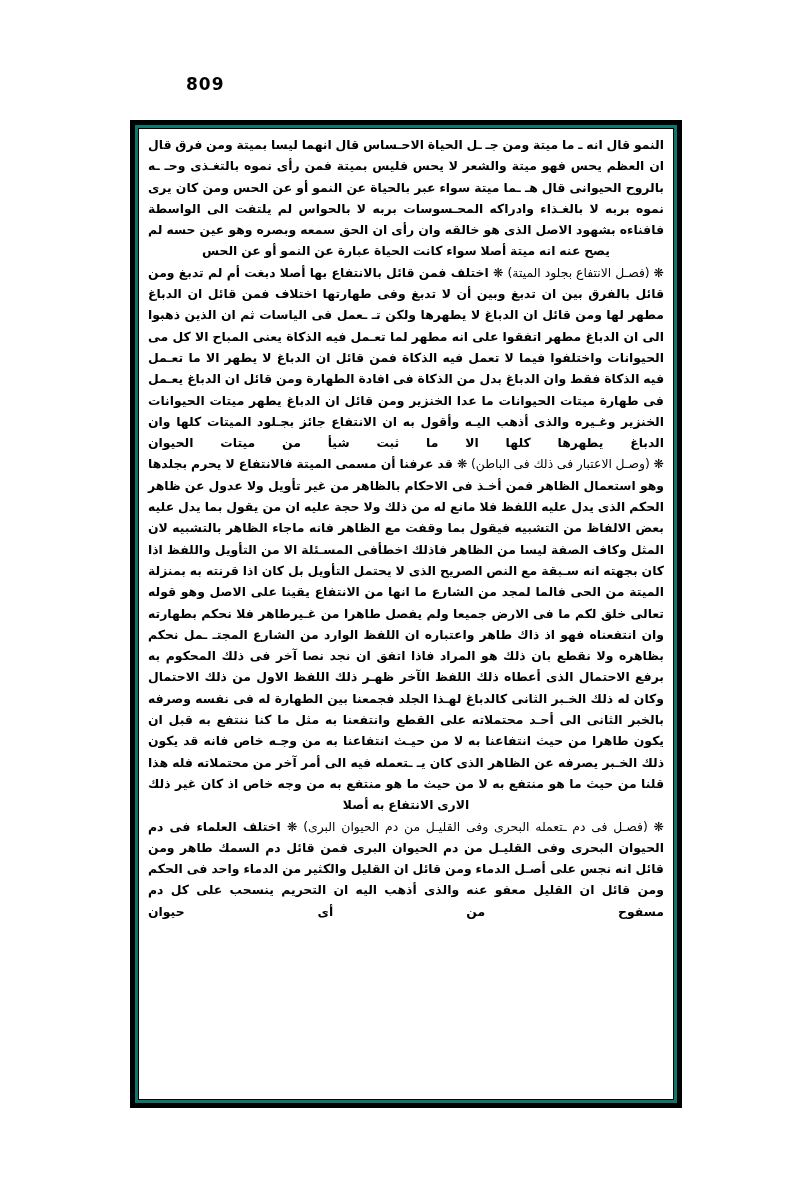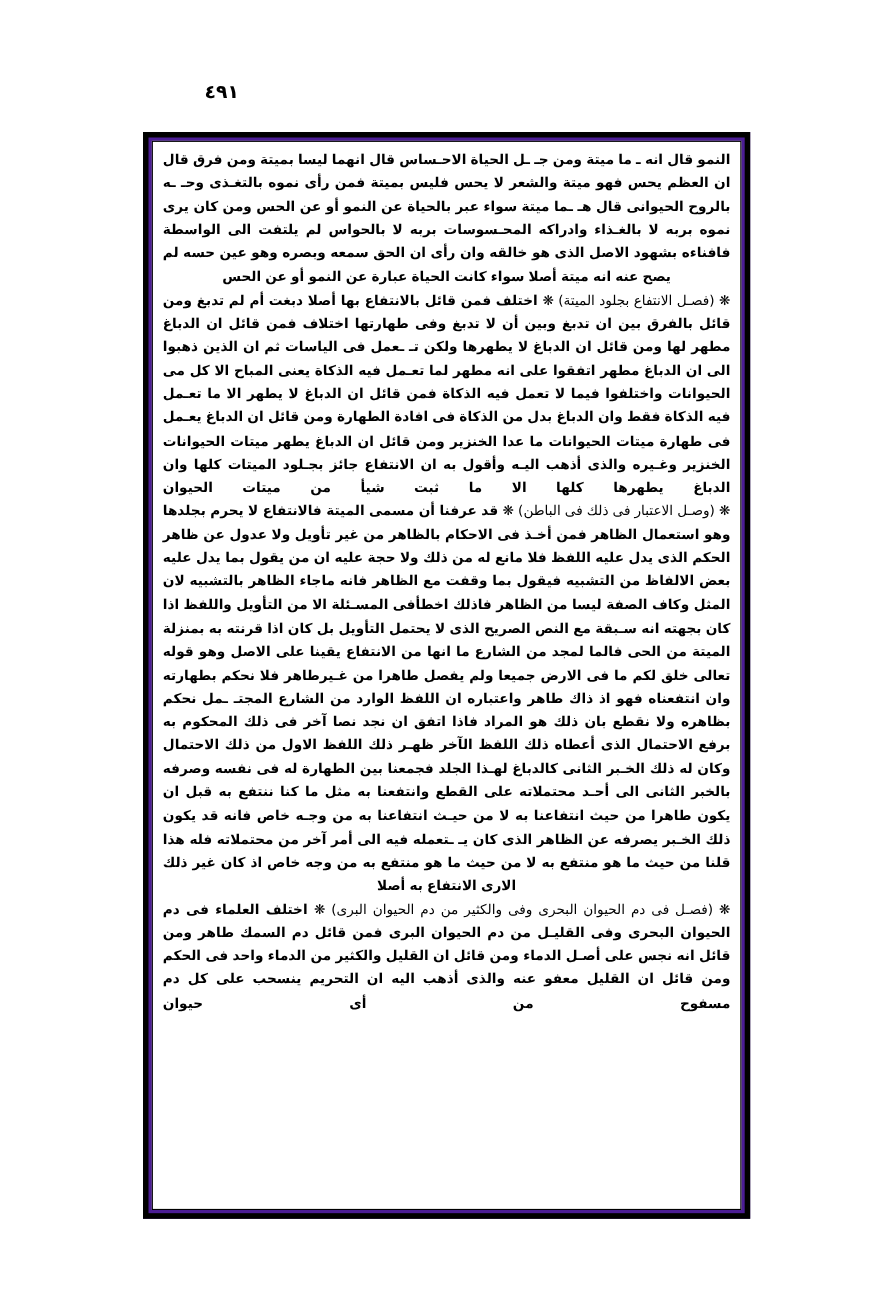--- a/index.html
+++ b/index.html
@@ -24,21 +24,21 @@
     letter-spacing:1px;
     font-family:"DejaVu Sans",sans-serif;
   }
   
   .frame-outer{
     position:absolute;
     left:130px;top:120px;
     width:552px;height:988px;
     border:5px solid #000;
     box-sizing:border-box;
-    background:#4c1d95;
+    background:#0f766e;
   }
   .frame-inner{
     position:absolute;
     inset:3px;
     border:1.5px solid #000;
     box-sizing:border-box;
     background:#fff;
     overflow:hidden;
   }
   .textblock{
@@ -77,31 +77,31 @@
     left:-2px;right:-2px;bottom:-3px;height:3px;
     background:#000;
     opacity:.55;
   }
 </style>
 </head>
 <body>
 
 <div id="page">
 
-  <div class="folio">٤٩١</div>
+  <div class="folio">809</div>
 
   <div class="frame-outer">
     <div class="frame-inner">
       <div class="textblock">
 
         <p class="para last-center"><span>النمو قال انه ـ ما ميتة ومن جـ ـل الحياة الاحـساس قال انهما ليسا بميتة ومن فرق قال ان العظم يحس فهو ميتة والشعر لا يحس فليس بميتة فمن رأى نموه بالتغـذى وحـ ـه بالروح الحيوانى قال هـ ـما ميتة سواء عبر بالحياة عن النمو أو عن الحس ومن كان يرى نموه بربه لا بالغـذاء وادراكه المحـسوسات بربه لا بالحواس لم يلتفت الى الواسطة فافناءه بشهود الاصل الذى هو خالقه وان رأى ان الحق سمعه وبصره وهو عين حسه لم يصح عنه انه ميتة أصلا سواء كانت الحياة عبارة عن النمو أو عن الحس</span></p>
 
         <p class="para"><span class="heading">❋ (فصـل الانتفاع بجلود الميتة) ❋</span> <span>اختلف فمن قائل بالانتفاع بها أصلا دبغت أم لم تدبغ ومن قائل بالفرق بين ان تدبغ وبين أن لا تدبغ وفى طهارتها اختلاف فمن قائل ان الدباغ مطهر لها ومن قائل ان الدباغ لا يطهرها ولكن تـ ـعمل فى الياسات ثم ان الذين ذهبوا الى ان الدباغ مطهر اتفقوا على انه مطهر لما تعـمل فيه الذكاة يعنى المباح الا كل مى الحيوانات واختلفوا فيما لا تعمل فيه الذكاة فمن قائل ان الدباغ لا يطهر الا ما تعـمل فيه الذكاة فقط وان الدباغ بدل من الذكاة فى افادة الطهارة ومن قائل ان الدباغ يعـمل فى طهارة ميتات الحيوانات ما عدا الخنزير ومن قائل ان الدباغ يطهر ميتات الحيوانات الخنزير وغـيره والذى أذهب اليـه وأقول به ان الانتفاع جائز بجـلود الميتات كلها وان الدباغ يطهرها كلها الا ما ثبت شيأ من ميتات الحيوان</span></p>
 
         <p class="para last-center"><span class="heading">❋ (وصـل الاعتبار فى ذلك فى الباطن) ❋</span> <span>قد عرفنا أن مسمى الميتة فالانتفاع لا يحرم بجلدها وهو استعمال الظاهر فمن أخـذ فى الاحكام بالظاهر من غير تأويل ولا عدول عن ظاهر الحكم الذى يدل عليه اللفظ فلا مانع له من ذلك ولا حجة عليه ان من يقول بما يدل عليه بعض الالفاظ من التشبيه فيقول بما وقفت مع الظاهر فانه ماجاء الظاهر بالتشبيه لان المثل وكاف الصفة ليسا من الظاهر فاذلك اخطأفى المسـئلة الا من التأويل واللفظ اذا كان بجهته انه سـبقة مع النص الصريح الذى لا يحتمل التأويل بل كان اذا قرنته به بمنزلة الميتة من الحى فالما لمجد من الشارع ما انها من الانتفاع يقينا على الاصل وهو قوله تعالى خلق لكم ما فى الارض جميعا ولم يفصل طاهرا من غـيرطاهر فلا نحكم بطهارته وان انتفعناه فهو اذ ذاك طاهر واعتباره ان اللفظ الوارد من الشارع المجتـ ـمل نحكم بظاهره ولا نقطع بان ذلك هو المراد فاذا اتفق ان نجد نصا آخر فى ذلك المحكوم به برفع الاحتمال الذى أعطاه ذلك اللفظ الآخر ظهـر ذلك اللفظ الاول من ذلك الاحتمال وكان له ذلك الخـبر الثانى كالدباغ لهـذا الجلد فجمعنا بين الطهارة له فى نفسه وصرفه بالخبر الثانى الى أحـد محتملاته على القطع وانتفعنا به مثل ما كنا ننتفع به قبل ان يكون طاهرا من حيث انتفاعنا به لا من حيـث انتفاعنا به من وجـه خاص فانه قد يكون ذلك الخـبر يصرفه عن الظاهر الذى كان يـ ـتعمله فيه الى أمر آخر من محتملاته فله هذا قلنا من حيث ما هو منتفع به لا من حيث ما هو منتفع به من وجه خاص اذ كان غير ذلك الارى الانتفاع به أصلا</span></p>
 
-        <p class="para"><span class="heading">❋ (فصـل فى دم الحيوان البحرى وفى والكثير من دم الحيوان البرى) ❋</span> <span>اختلف العلماء فى دم الحيوان البحرى وفى القليـل من دم الحيوان البرى فمن قائل دم السمك طاهر ومن قائل انه نجس على أصـل الدماء ومن قائل ان القليل والكثير من الدماء واحد فى الحكم ومن قائل ان القليل معفو عنه والذى أذهب اليه ان التحريم ينسحب على كل دم مسفوح من أى حيوان</span></p>
+        <p class="para"><span class="heading">❋ (فصـل فى دم ـتعمله البحرى وفى القليـل من دم الحيوان البرى) ❋</span> <span>اختلف العلماء فى دم الحيوان البحرى وفى القليـل من دم الحيوان البرى فمن قائل دم السمك طاهر ومن قائل انه نجس على أصـل الدماء ومن قائل ان القليل والكثير من الدماء واحد فى الحكم ومن قائل ان القليل معفو عنه والذى أذهب اليه ان التحريم ينسحب على كل دم مسفوح من أى حيوان</span></p>
 
       </div>
     </div>
   </div>
 
 </div>
 
 </body></html>

